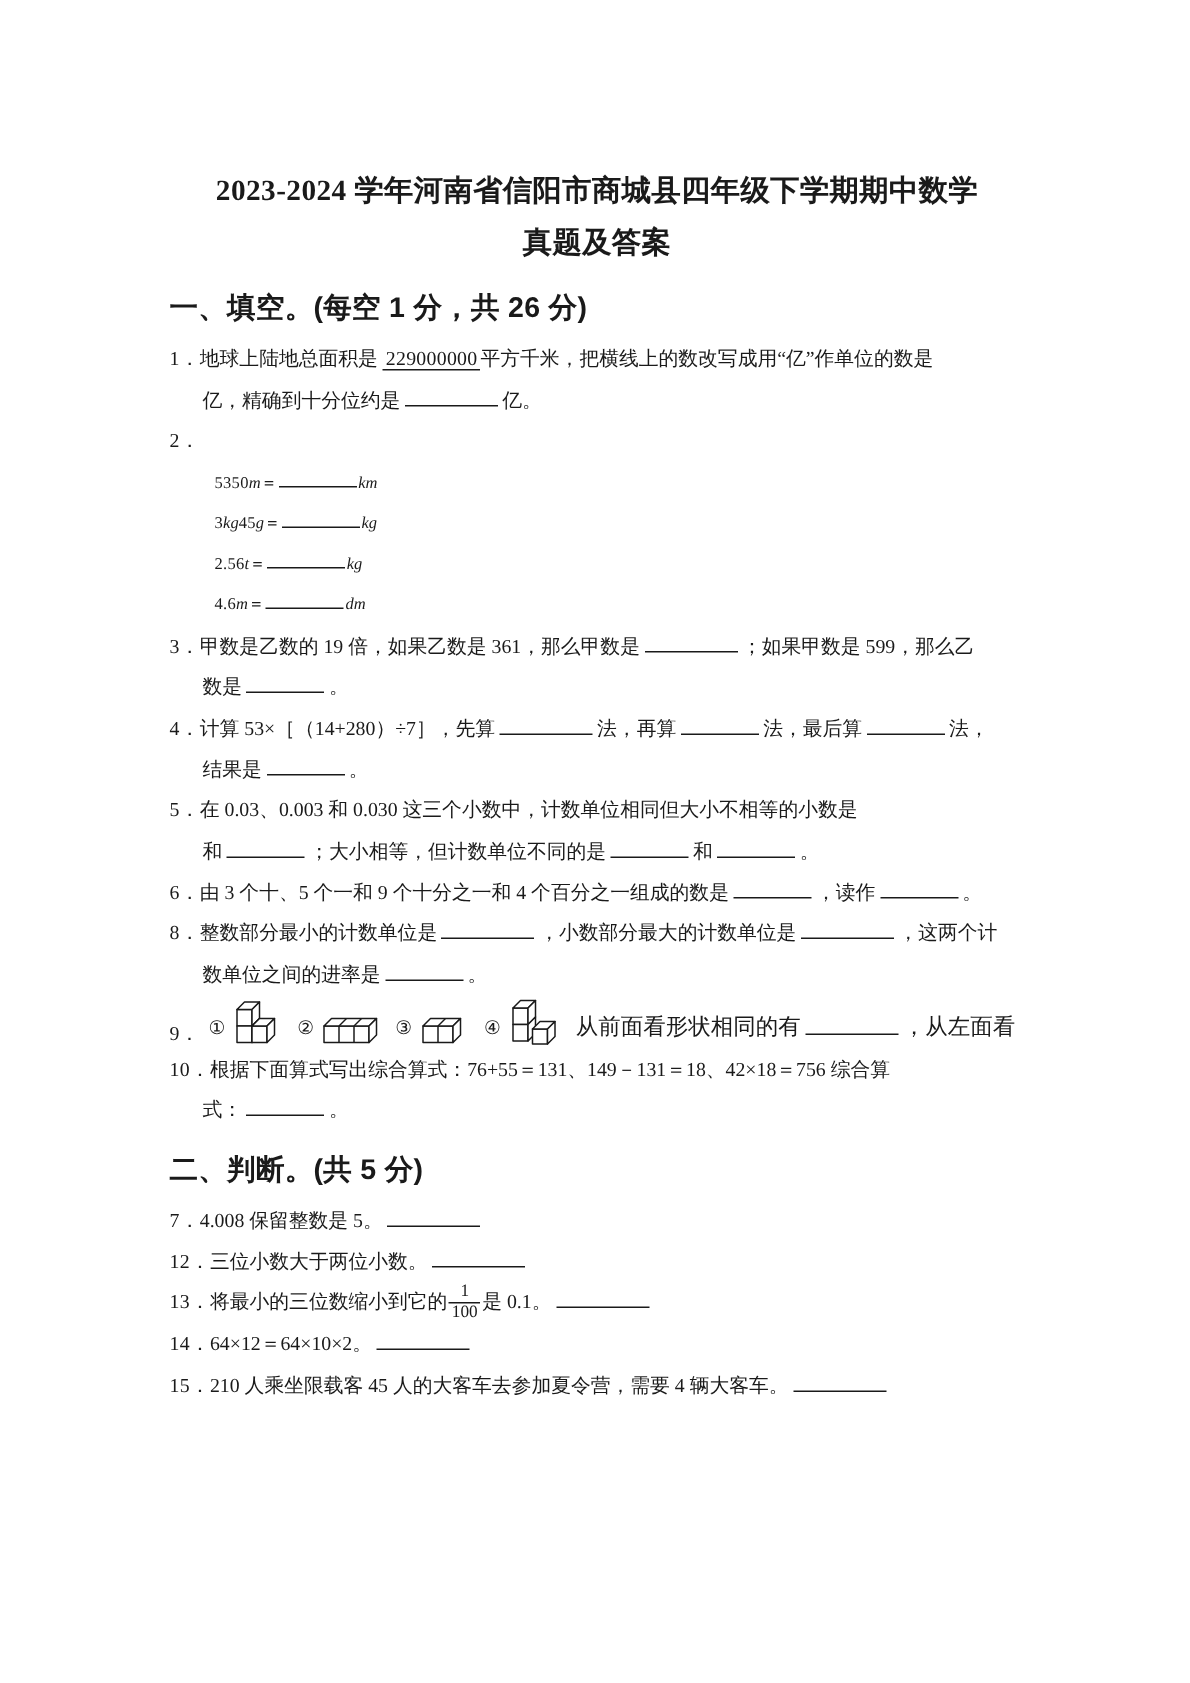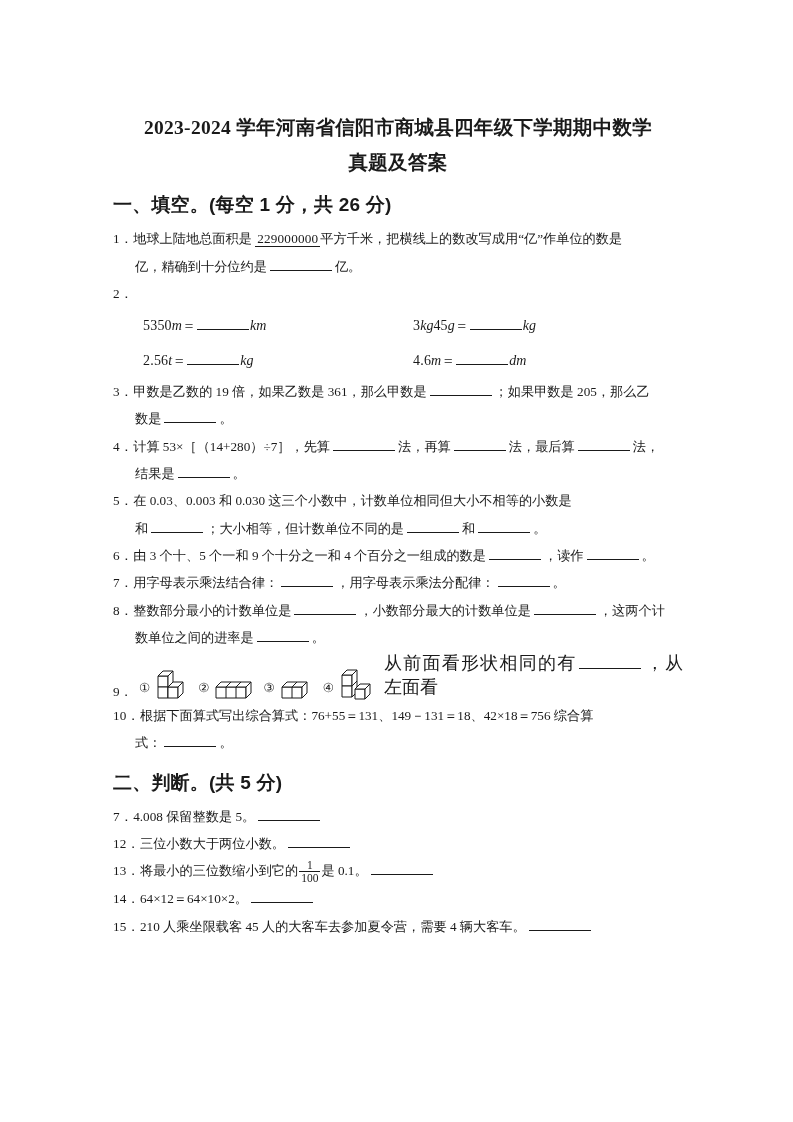--- a/index.html
+++ b/index.html
@@ -83,21 +83,22 @@
   }
 
   
   .conv-grid {
     margin: 2px 0 0 0;
     padding-left: 30px;
   }
   .conv-row {
     display: flex;
     line-height: 2.45;
-    font-size: 14px;
+    font-size: 11px;
+    flex-direction: column;
   }
   .conv-cell {
     width: 300px;
     white-space: nowrap;
   }
   .conv-cell .blank { margin: 0 1px; }
 
   
   .q9 { position: relative; }
   .shape-strip {
@@ -123,21 +124,21 @@
     line-height: 1.3;
   }
   .q9-numlabel {
     padding-bottom: 2px;
     width: 26px;
     flex: 0 0 26px;
     font-size: 13.2px;
   }
   .q9-tail {
     padding-bottom: 3px;
-    font-size: 18px;
+    font-size: 15px;
   }
 
   
   .frac {
     display: inline-block;
     vertical-align: middle;
     text-align: center;
     font-size: 11.5px;
     line-height: 1.08;
     margin: 0 1px;
@@ -185,44 +186,41 @@
       <div class="conv-cell">
         <span class="num">2.56</span><span class="ital">t</span><span>＝</span><span class="blank w-md"></span><span class="ital">kg</span>
       </div>
       <div class="conv-cell">
         <span class="num">4.6</span><span class="ital">m</span><span>＝</span><span class="blank w-md"></span><span class="ital">dm</span>
       </div>
     </div>
   </div>
 
   <div class="q">
-    <span class="q-num">3．</span><span>甲数是乙数的 19 倍，如果乙数是 361，那么甲数是</span><span class="blank w-lg"></span><span>；如果甲数是 205，那么乙</span>
+    <span class="q-num">3．</span><span>甲数是乙数的 19 倍，如果乙数是 361，那么甲数是</span><span class="blank w-lg"></span><span>；如果甲数是 599，那么乙</span>
     <br>
     <span class="indent"></span><span>数是</span><span class="blank w-md"></span><span>。</span>
   </div>
 
   <div class="q">
     <span class="q-num">4．</span><span>计算 53×［（14+280）÷7］，先算</span><span class="blank w-lg"></span><span>法，再算</span><span class="blank w-md"></span><span>法，最后算</span><span class="blank w-md"></span><span>法，</span>
     <br>
     <span class="indent"></span><span>结果是</span><span class="blank w-md"></span><span>。</span>
   </div>
 
   <div class="q">
     <span class="q-num">5．</span><span>在 0.03、0.003 和 0.030 这三个小数中，计数单位相同但大小不相等的小数是</span>
     <br>
     <span class="indent"></span><span>和</span><span class="blank w-md"></span><span>；大小相等，但计数单位不同的是</span><span class="blank w-md"></span><span>和</span><span class="blank w-md"></span><span>。</span>
   </div>
 
   <div class="q">
     <span class="q-num">6．</span><span>由 3 个十、5 个一和 9 个十分之一和 4 个百分之一组成的数是</span><span class="blank w-md"></span><span>，读作</span><span class="blank w-md"></span><span>。</span>
   </div>
 
-  <div class="q">
-    <span class="q-num">7．</span><span>用字母表示乘法结合律：</span><span class="blank w-md"></span><span>，用字母表示乘法分配律：</span><span class="blank w-md"></span><span>。</span>
-  </div>
 
   <div class="q">
     <span class="q-num">8．</span><span>整数部分最小的计数单位是</span><span class="blank w-lg"></span><span>，小数部分最大的计数单位是</span><span class="blank w-lg"></span><span>，这两个计</span>
     <br>
     <span class="indent"></span><span>数单位之间的进率是</span><span class="blank w-md"></span><span>。</span>
   </div>
 
   <div class="q q9">
     <div class="q9-line1">
       <span class="q9-numlabel">9．</span>

